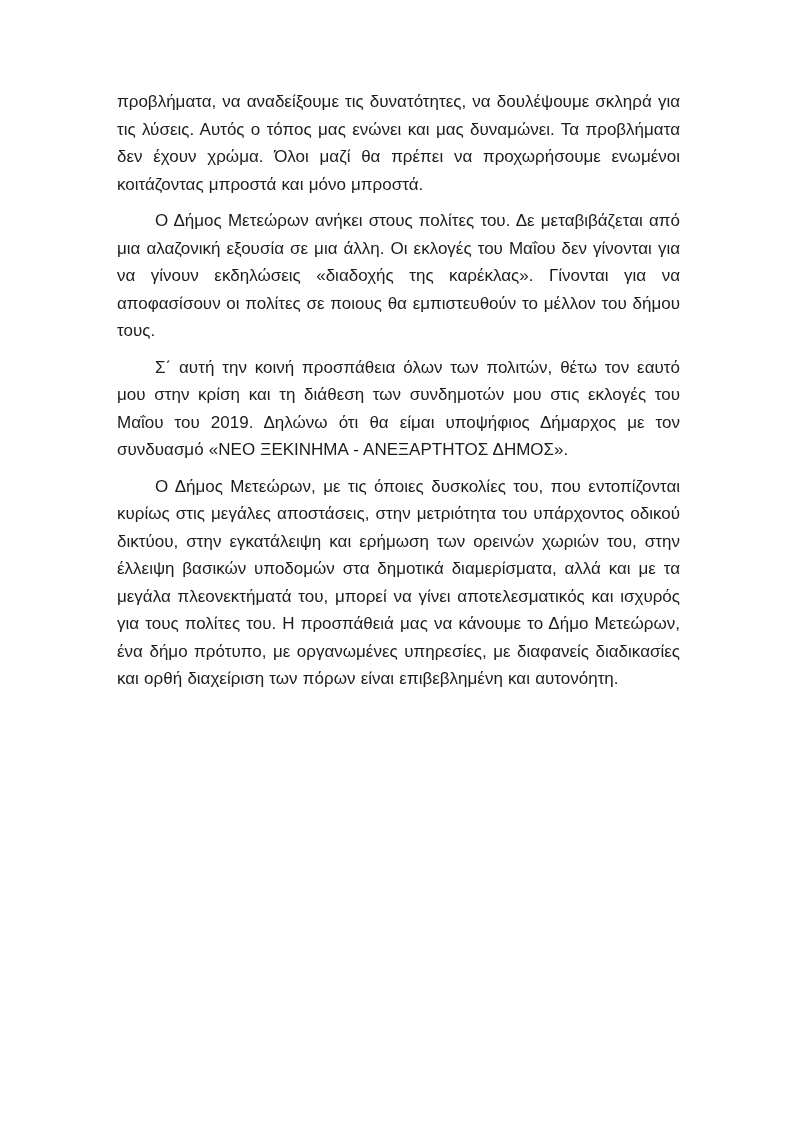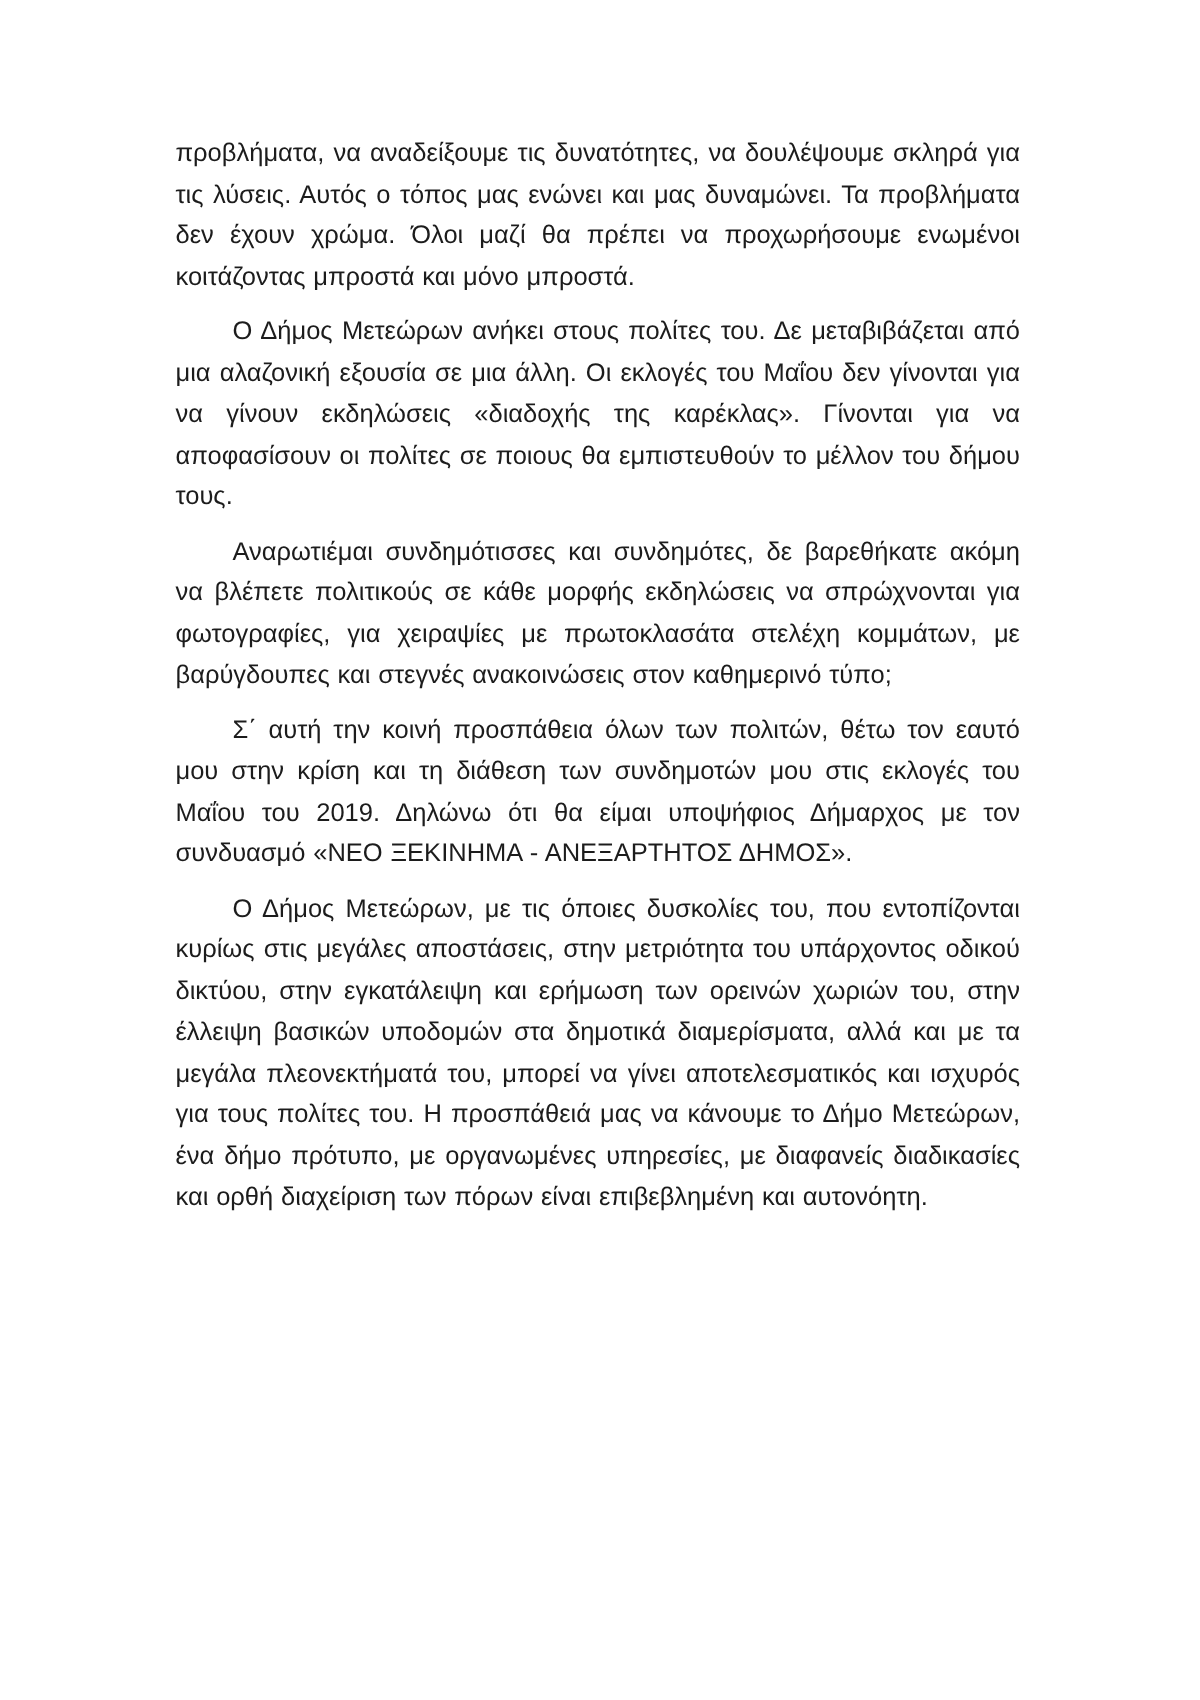--- a/index.html
+++ b/index.html
@@ -37,17 +37,16 @@
     text-indent: 0;
   }
 </style>
 </head>
 <body>
 
 <div class="page">
   <div class="doc-content">
     <p class="para continuation">προβλήματα, να αναδείξουμε τις δυνατότητες, να δουλέψουμε σκληρά για τις λύσεις. Αυτός ο τόπος μας ενώνει και μας δυναμώνει. Τα προβλήματα δεν έχουν χρώμα. Όλοι μαζί θα πρέπει να προχωρήσουμε ενωμένοι κοιτάζοντας μπροστά και μόνο μπροστά.</p>
     <p class="para">Ο Δήμος Μετεώρων ανήκει στους πολίτες του. Δε μεταβιβάζεται από μια αλαζονική εξουσία  σε μια άλλη. Οι εκλογές του Μαΐου δεν γίνονται για να γίνουν εκδηλώσεις «διαδοχής της καρέκλας». Γίνονται για να αποφασίσουν οι πολίτες σε ποιους θα εμπιστευθούν το μέλλον του δήμου τους.</p>
-    <p class="para">Αναρωτιέμαι συνδημότισσες και συνδημότες, δε βαρεθήκατε ακόμη να βλέπετε πολιτικούς σε κάθε μορφής εκδηλώσεις να σπρώχνονται για φωτογραφίες, για χειραψίες με πρωτοκλασάτα στελέχη κομμάτων, με βαρύγδουπες και στεγνές ανακοινώσεις στον καθημερινό τύπο;</p>
     <p class="para">Σ΄ αυτή την κοινή προσπάθεια όλων των πολιτών, θέτω τον εαυτό μου στην κρίση και τη διάθεση των συνδημοτών μου στις εκλογές του Μαΐου του 2019. Δηλώνω  ότι θα είμαι υποψήφιος Δήμαρχος με τον συνδυασμό «ΝΕΟ ΞΕΚΙΝΗΜΑ - ΑΝΕΞΑΡΤΗΤΟΣ ΔΗΜΟΣ».</p>
     <p class="para">Ο Δήμος Μετεώρων, με τις όποιες δυσκολίες του, που εντοπίζονται κυρίως στις μεγάλες αποστάσεις, στην μετριότητα του υπάρχοντος οδικού δικτύου, στην εγκατάλειψη και ερήμωση των ορεινών χωριών του, στην έλλειψη βασικών υποδομών στα δημοτικά διαμερίσματα, αλλά και με τα μεγάλα πλεονεκτήματά του, μπορεί να γίνει αποτελεσματικός  και ισχυρός  για τους πολίτες του. Η προσπάθειά μας να κάνουμε το Δήμο Μετεώρων, ένα δήμο πρότυπο, με οργανωμένες υπηρεσίες, με διαφανείς διαδικασίες και ορθή διαχείριση των πόρων είναι επιβεβλημένη και αυτονόητη.</p>
   </div>
 </div>
 
 </body></html>

